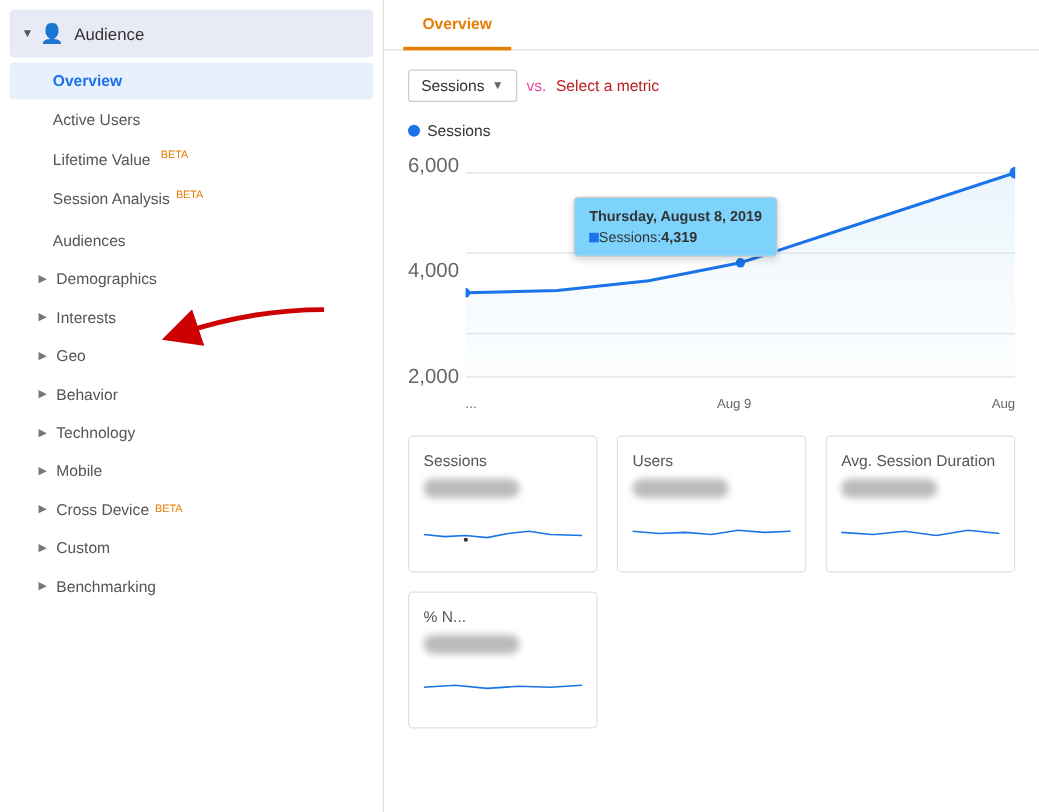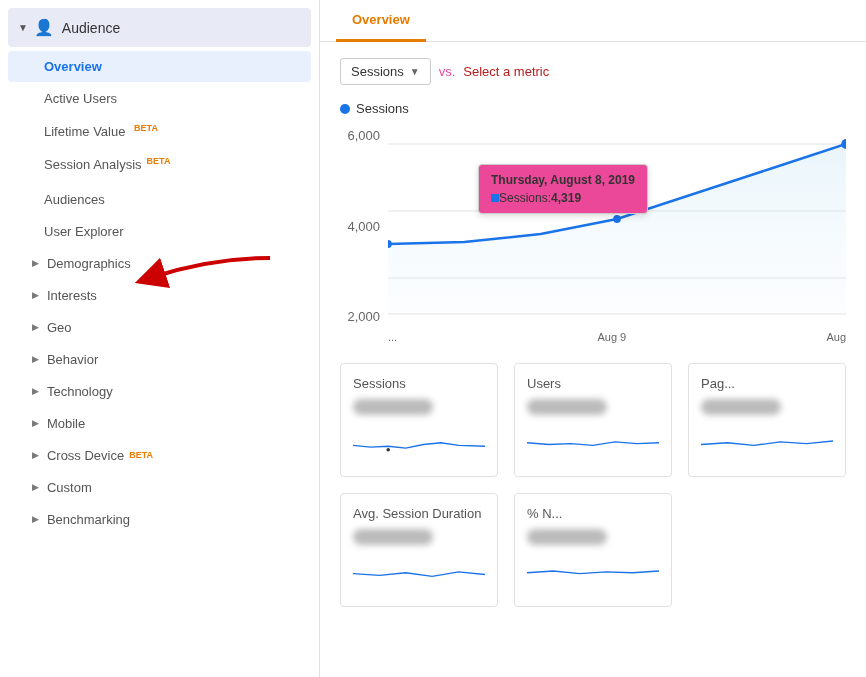--- a/index.html
+++ b/index.html
@@ -75,21 +75,21 @@
 
     .nav-item-with-arrow .arrow {
       font-size: 9px;
       margin-right: 8px;
       color: #777;
     }
 
     .beta-badge {
       color: #e67c00;
       font-size: 9px;
-      font-weight: bold;
+      font-weight: normal;
       margin-left: 5px;
       vertical-align: super;
     }
 
     
     .main-content {
       flex: 1;
       background: #fff;
       overflow: hidden;
       display: flex;
@@ -180,21 +180,21 @@
       height: 10px;
       border-radius: 50%;
       background: #1a73e8;
     }
 
     
     .chart-tooltip {
       position: absolute;
       top: 40px;
       left: 90px;
-      background: #ec4899;
+      background: #7dd3fc;
       border: 1px solid #ccc;
       border-radius: 4px;
       padding: 8px 12px;
       font-size: 12px;
       box-shadow: 0 2px 6px rgba(0,0,0,0.15);
       z-index: 10;
       white-space: nowrap;
     }
 
     .tooltip-date {
@@ -287,23 +287,20 @@
 
   <div class="nav-item" style="padding-left:36px; line-height:1.3;">
     <span>Session Analysis</span><span class="beta-badge">BETA</span>
     
   </div>
 
   <div class="nav-item">
     <span>Audiences</span>
   </div>
 
-  <div class="nav-item">
-    <span>User Explorer</span>
-  </div>
 
   <div class="nav-item-with-arrow">
     <span class="arrow">▶</span>
     <span>Demographics</span>
   </div>
 
   <div class="nav-item-with-arrow">
     <span class="arrow">▶</span>
     <span>Interests</span>
   </div>
@@ -375,21 +372,21 @@
 
     <div class="sessions-label">
       <span class="sessions-dot"></span>
       <span>Sessions</span>
     </div>
 
     <div class="chart-container" style="position:relative;">
 
       <div style="display:flex; align-items:flex-start;">
 
-        <div style="display:flex; flex-direction:column; justify-content:space-between; height:200px; margin-right:8px; font-size:13px; color:#666; text-align:right; width:40px; padding-top:4px;">
+        <div style="display:flex; flex-direction:column; justify-content:space-between; height:200px; margin-right:8px; font-size:17px; color:#666; text-align:right; width:40px; padding-top:4px;">
           <span>6,000</span>
           <span>4,000</span>
           <span>2,000</span>
         </div>
 
         <div style="flex:1; position:relative;">
           <svg width="100%" height="200" viewBox="0 0 480 200" preserveAspectRatio="none">
 
             <defs>
               <linearGradient id="areaGrad" x1="0" y1="0" x2="0" y2="1">
@@ -443,27 +440,20 @@
       </div>
 
       <div class="mini-chart-card">
         <div class="mini-chart-title">Users</div>
         <div class="blurred-value"></div>
         <svg class="mini-sparkline" viewBox="0 0 150 40">
           <polyline points="0,22 25,24 50,23 75,25 100,21 125,23 150,22" fill="none" stroke="#1a73e8" stroke-width="1.5"></polyline>
         </svg>
       </div>
 
-      <div class="mini-chart-card">
-        <div class="mini-chart-title">Pag...</div>
-        <div class="blurred-value"></div>
-        <svg class="mini-sparkline" viewBox="0 0 150 40">
-          <polyline points="0,24 30,22 60,25 90,21 120,23 150,20" fill="none" stroke="#1a73e8" stroke-width="1.5"></polyline>
-        </svg>
-      </div>
 
       <div class="mini-chart-card">
         <div class="mini-chart-title">Avg. Session Duration</div>
         <div class="blurred-value"></div>
         <svg class="mini-sparkline" viewBox="0 0 150 40">
           <polyline points="0,23 30,25 60,22 90,26 120,21 150,24" fill="none" stroke="#1a73e8" stroke-width="1.5"></polyline>
         </svg>
       </div>
 
 

